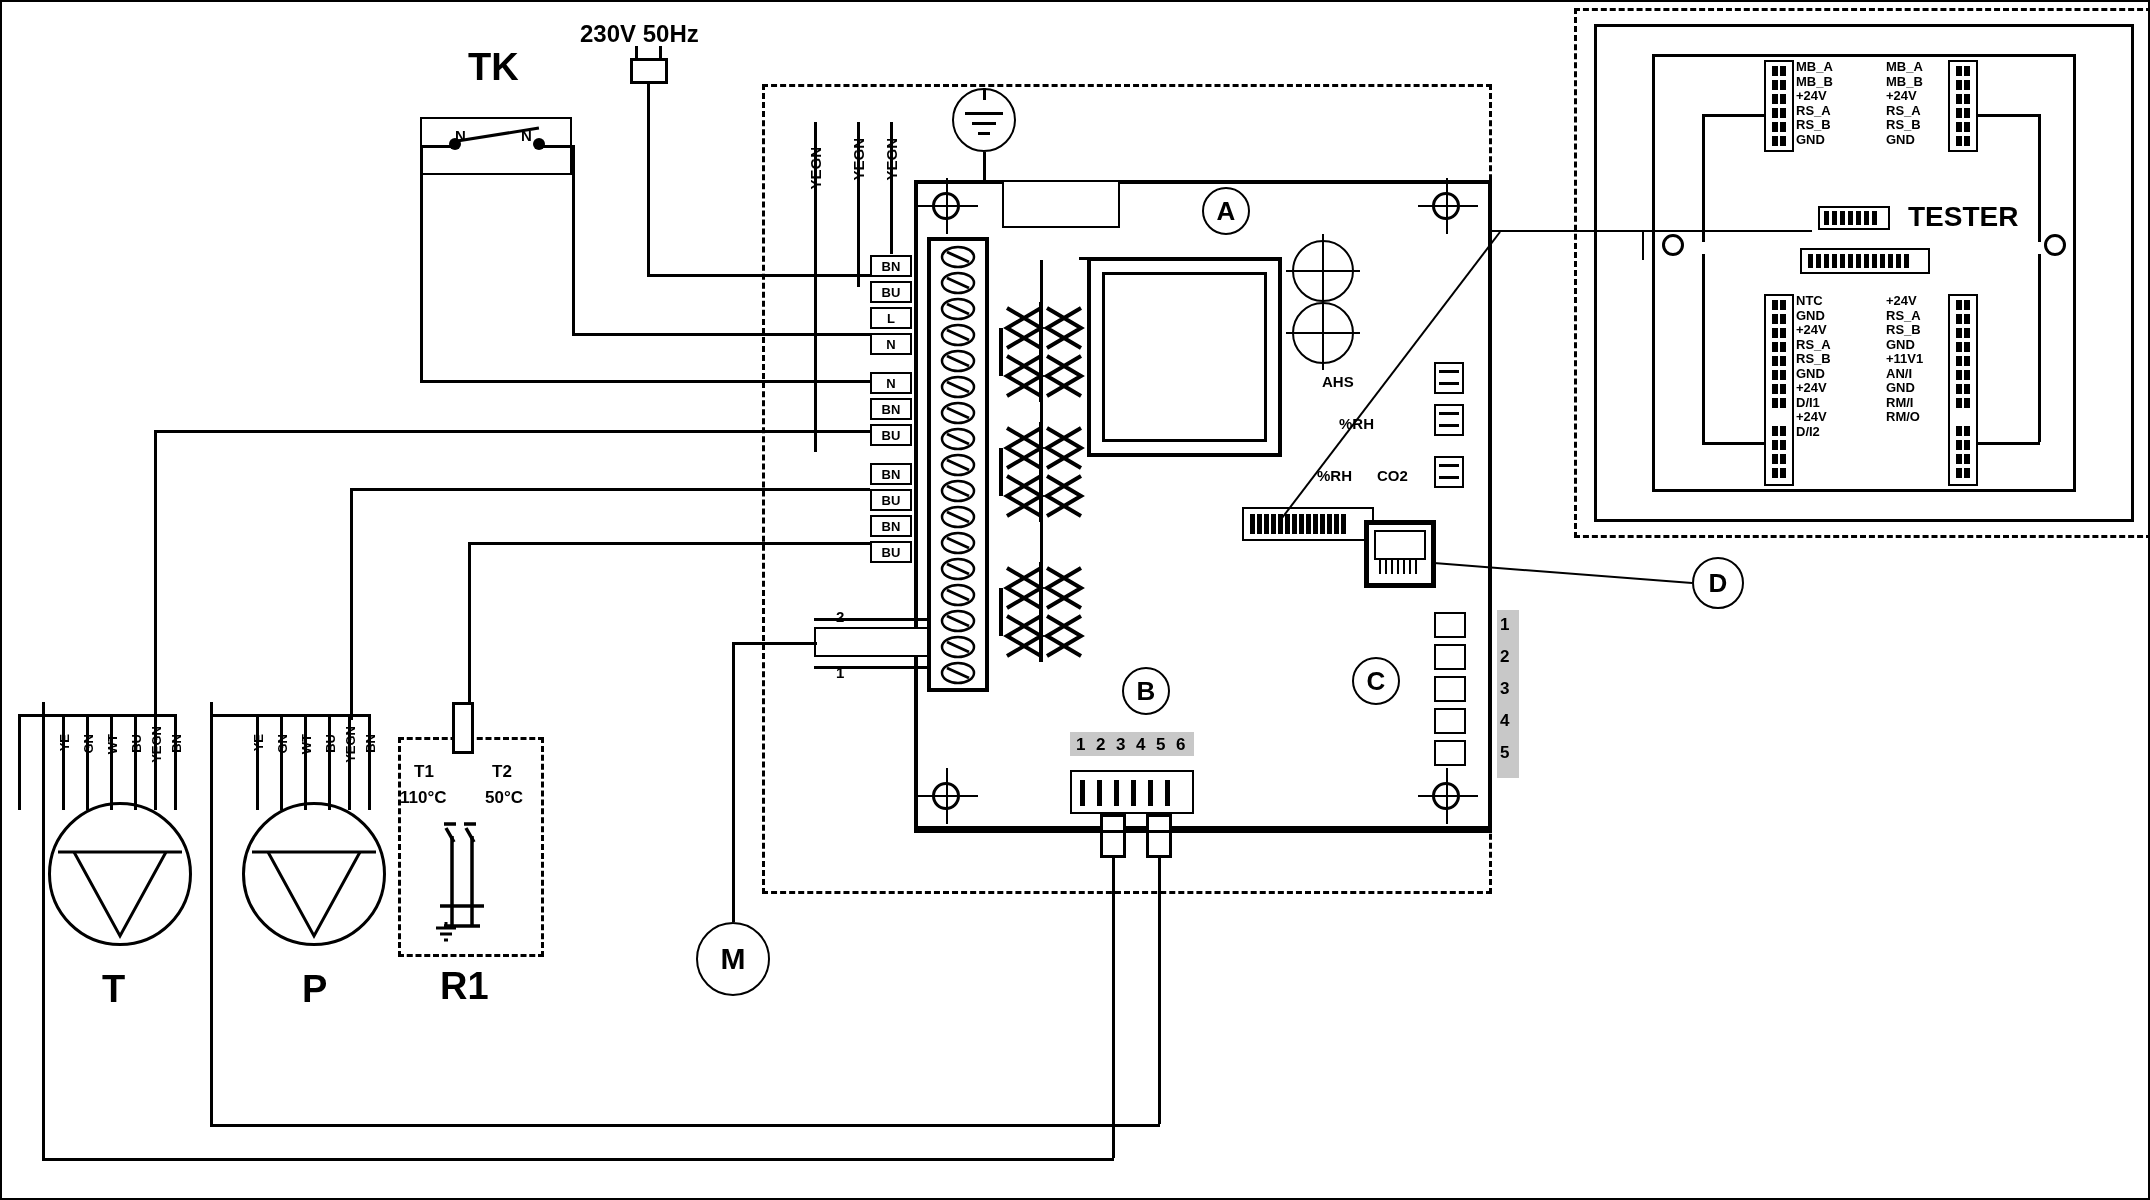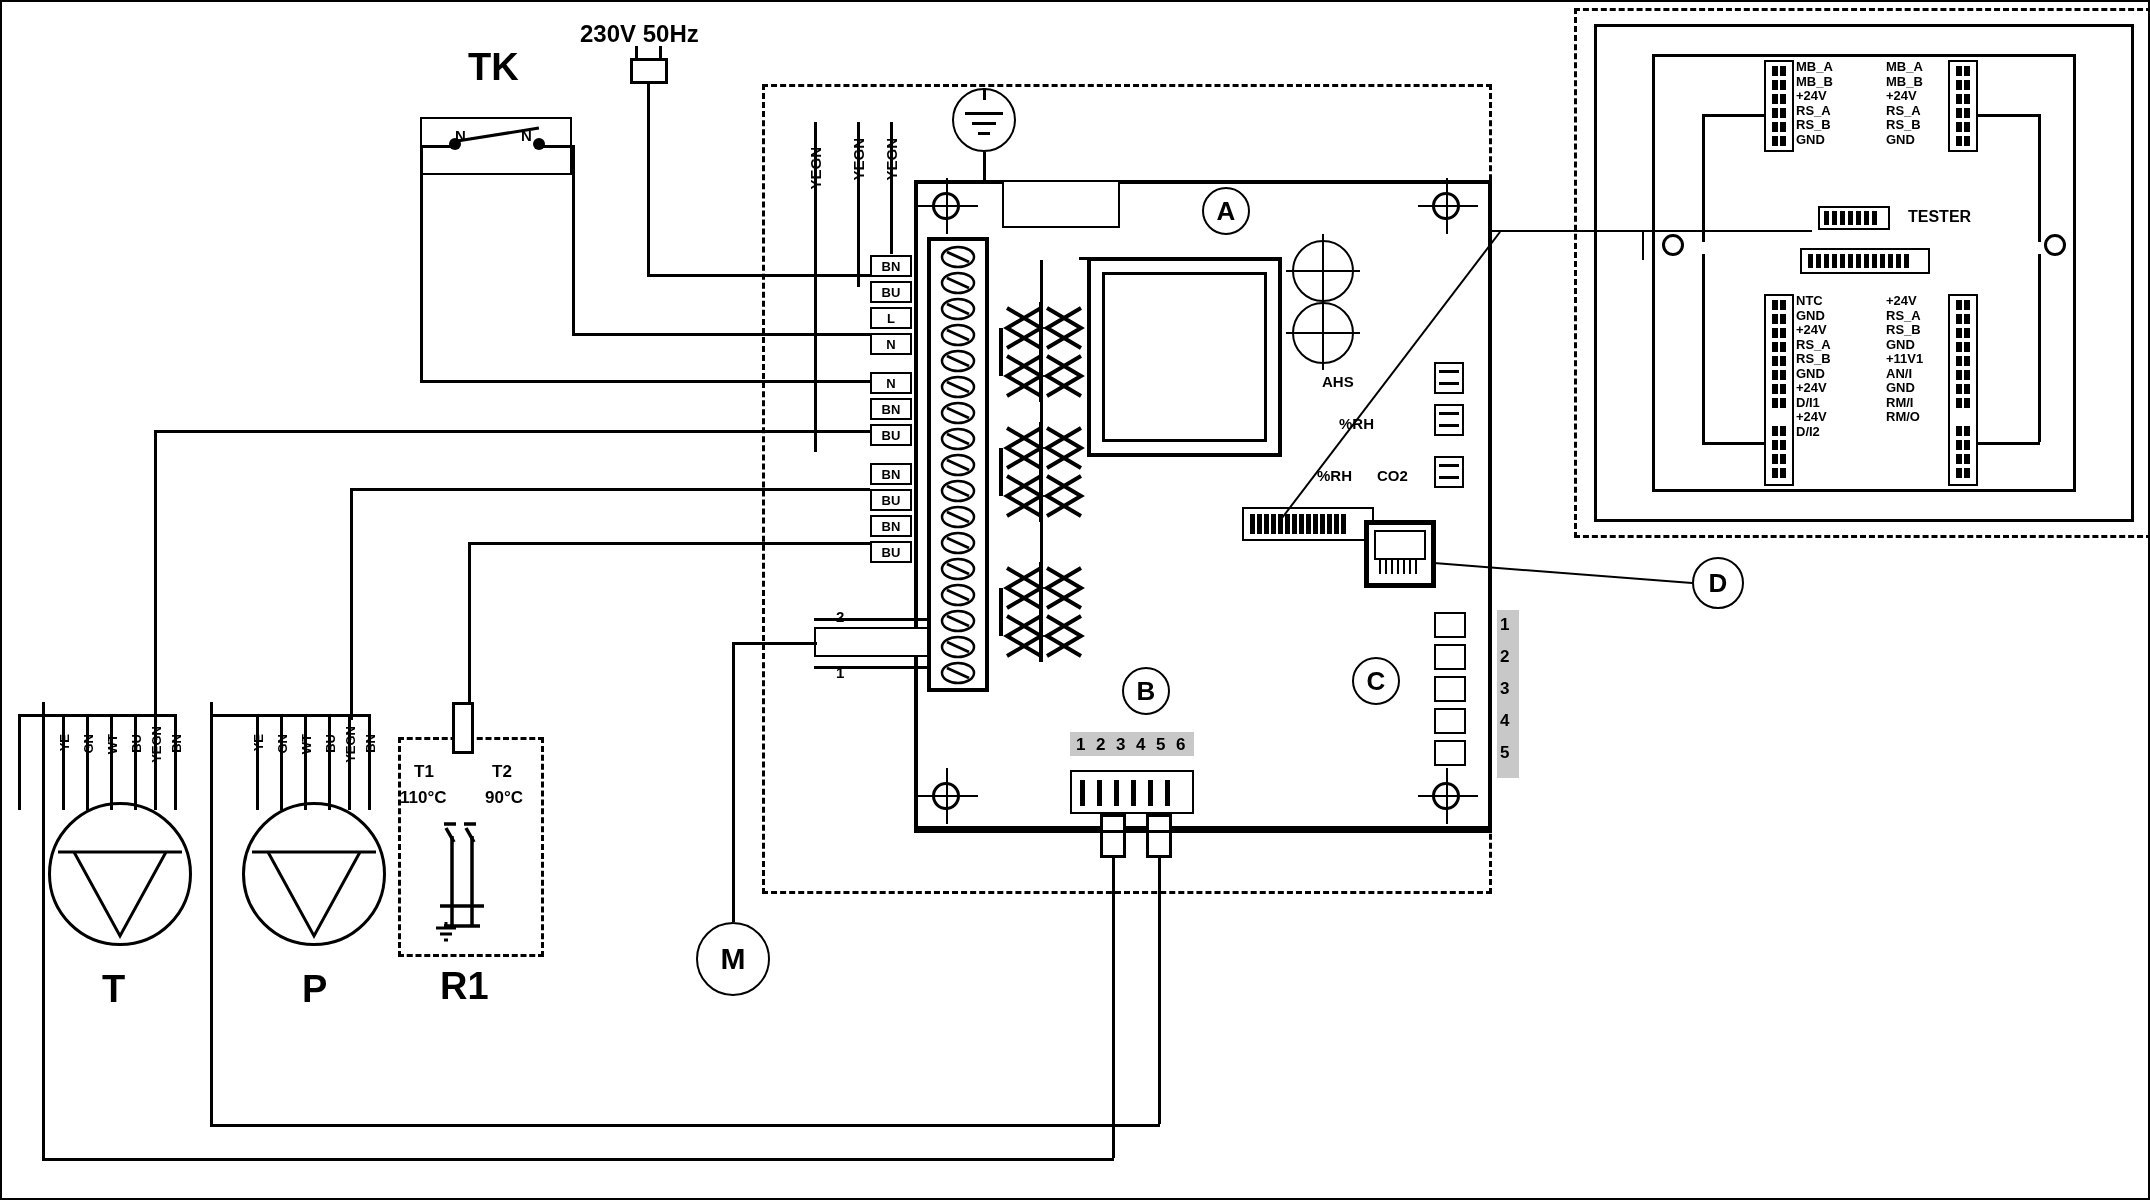--- a/index.html
+++ b/index.html
@@ -336,21 +336,21 @@
   <div class="lbl-xs vert" style="left:298px;top:732px;">WT</div>
   <div class="lbl-xs vert" style="left:322px;top:732px;">BU</div>
   <div class="lbl-xs vert" style="left:342px;top:724px;">YEGN</div>
   <div class="lbl-xs vert" style="left:362px;top:732px;">BN</div>
 
   <div class="dash" style="left:396px;top:735px;width:146px;height:220px;border:3px dashed #000;"></div>
   <div class="box" style="left:450px;top:700px;width:22px;height:52px;border-width:3px;"></div>
   <div class="lbl" style="left:412px;top:760px;font-size:17px;">T1</div>
   <div class="lbl" style="left:490px;top:760px;font-size:17px;">T2</div>
   <div class="lbl" style="left:398px;top:786px;font-size:17px;">110°C</div>
-  <div class="lbl" style="left:483px;top:786px;font-size:17px;">90°C</div>
+  <div class="lbl" style="left:483px;top:786px;font-size:17px;">50°C</div>
   <div class="abs" style="left:430px;top:820px;width:80px;height:130px;">
     <svg width="80" height="130" viewBox="0 0 80 130">
         <g stroke="#000" stroke-width="3.5" fill="none">
       <path d="M20 14 L20 84 M40 14 L40 84"></path>
       <path d="M14 6 L22 20 M34 6 L42 20"></path>
       <path d="M12 2 L24 2 M32 2 L44 2"></path>
       <path d="M8 84 L52 84"></path>
       <path d="M20 84 L20 104 M40 84 L40 104"></path>
       <path d="M12 104 L48 104"></path>
     </g>
@@ -436,21 +436,21 @@
   <div class="conn" style="left:1816px;top:204px;width:72px;height:24px;"></div>
   <div class="connpins" style="left:1822px;top:209px;height:14px;gap:3px;">
     <i></i>
       <i></i>
       <i></i>
       <i></i>
       <i></i>
       <i></i>
       <i></i>
   </div>
-  <div class="lbl" style="left:1906px;top:205px;font-size:16px;">TESTER</div>
+  <div class="lbl" style="left:1906px;top:205px;font-size:28px;">TESTER</div>
 
   <div class="conn" style="left:1798px;top:246px;width:130px;height:26px;"></div>
   <div class="connpins" style="left:1806px;top:252px;height:14px;gap:3px;">
     <i></i>
       <i></i>
       <i></i>
       <i></i>
       <i></i>
       <i></i>
       <i></i>

